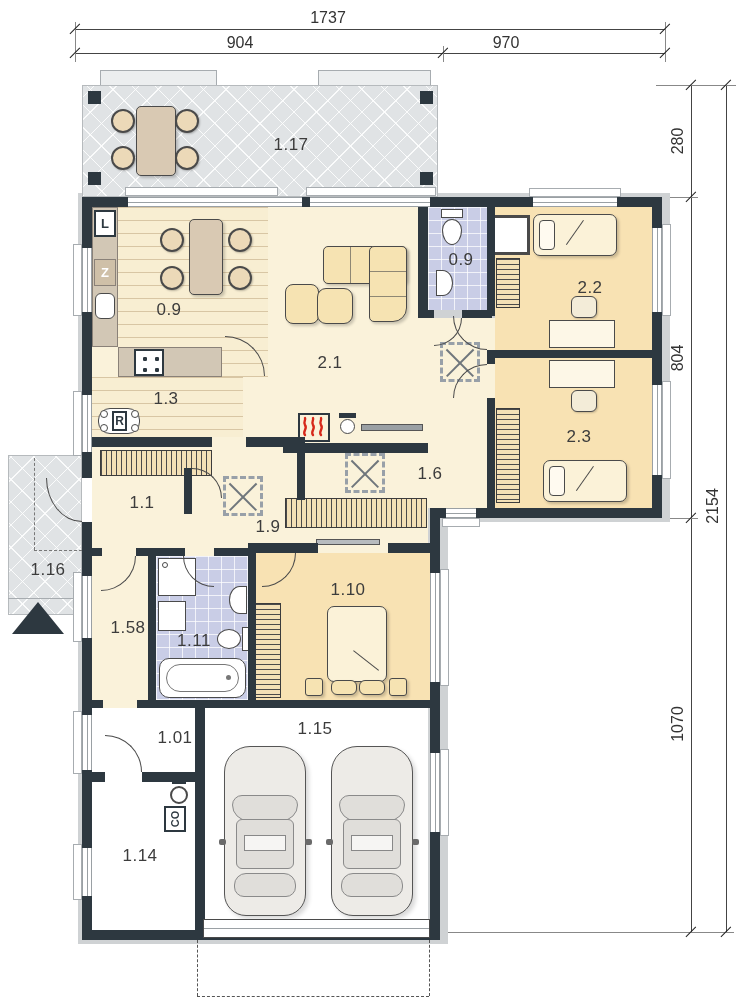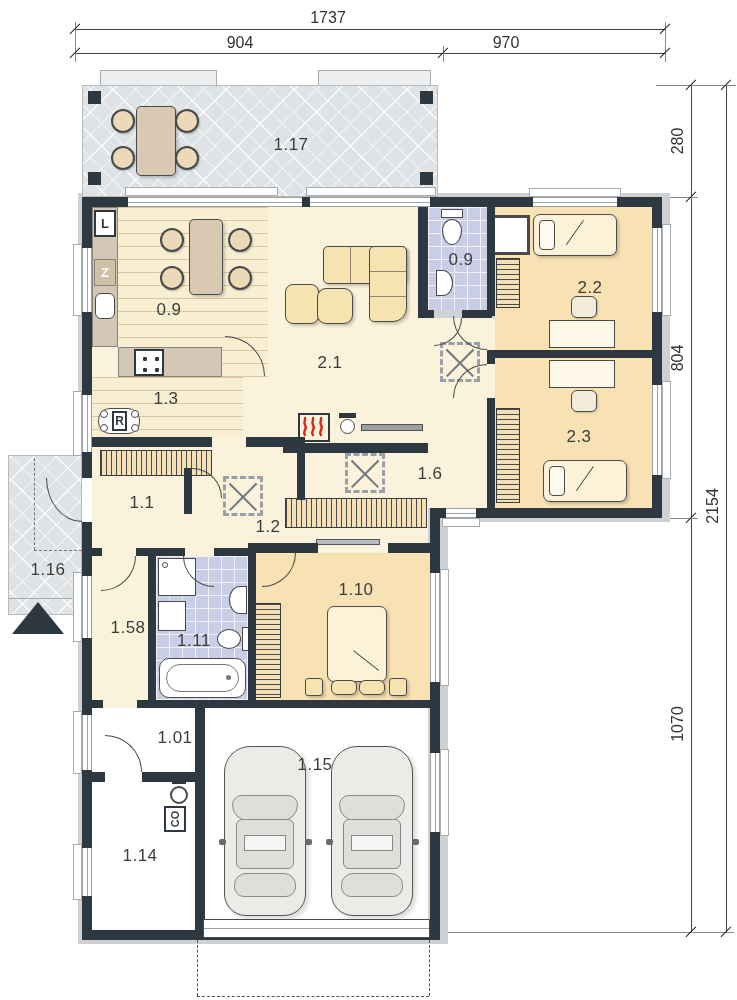--- a/index.html
+++ b/index.html
@@ -303,30 +303,30 @@
     <div class="car-part" style="left:9px;top:126px;width:62px;height:24px;border-radius:12px 12px 10px 10px;"></div>
     <div class="mirror" style="left:-6px;top:92px;"></div>
     <div class="mirror" style="left:80px;top:92px;"></div>
   </div>
   <div class="white-furn" style="left:203px;top:919px;width:227px;height:19px;background-image:linear-gradient(#9aa0a4 0 0);background-size:100% 1px;background-position:center;background-repeat:no-repeat;"></div>
   <div class="dash-v" style="left:197px;top:940px;height:56px;"></div>
   <div class="dash-v" style="left:429px;top:940px;height:56px;"></div>
   <div class="dash-h" style="left:197px;top:996px;width:232px;"></div>
 
   <div class="rlabel" style="left:142px;top:503px;">1.1</div>
-  <div class="rlabel" style="left:268px;top:527px;">1.2</div>
+  <div class="rlabel" style="left:268px;top:527px;">1.9</div>
   <div class="rlabel" style="left:166px;top:399px;">1.3</div>
   <div class="rlabel" style="left:169px;top:310px;">0.9</div>
   <div class="rlabel" style="left:330px;top:363px;">2.1</div>
   <div class="rlabel" style="left:430px;top:474px;">1.6</div>
   <div class="rlabel" style="left:461px;top:260px;">0.9</div>
   <div class="rlabel" style="left:590px;top:288px;">2.2</div>
   <div class="rlabel" style="left:579px;top:437px;">2.3</div>
-  <div class="rlabel" style="left:356px;top:590px;">1.10</div>
+  <div class="rlabel" style="left:348px;top:590px;">1.10</div>
   <div class="rlabel" style="left:194px;top:641px;">1.11</div>
   <div class="rlabel" style="left:128px;top:628px;">1.58</div>
   <div class="rlabel" style="left:175px;top:738px;">1.01</div>
   <div class="rlabel" style="left:140px;top:856px;">1.14</div>
-  <div class="rlabel" style="left:315px;top:729px;margin-top:36px;">1.15</div>
+  <div class="rlabel" style="left:315px;top:729px;">1.15</div>
   <div class="rlabel" style="left:48px;top:570px;">1.16</div>
   <div class="rlabel" style="left:291px;top:145px;">1.17</div>
 
 </div>
 
 </body></html>

